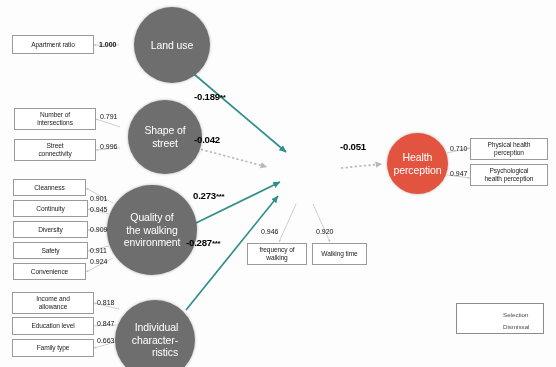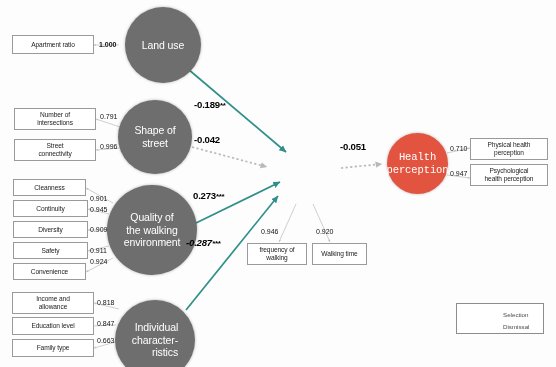--- a/index.html
+++ b/index.html
@@ -64,21 +64,20 @@
     background: #6e6e6e;
     box-shadow: 0 0 3px rgba(0,0,0,0.30);
   }
   .latent.teal {
     background: #1a7f7f;
     box-shadow: 0 0 3px rgba(0,0,0,0.28);
   }
   .latent.red {
     background: #e2543f;
     box-shadow: 0 0 3px rgba(0,0,0,0.28);
-    font-family: Liberation Mono, monospace;
   }
 
   
   .loading {
     position: absolute;
     font-size: 7px;
     color: #121212;
     white-space: nowrap;
     z-index: 7;
   }
@@ -174,25 +173,25 @@
     <path d="M 196 223 L 280 182" stroke="#2f8f8a" stroke-width="1.7" fill="none" marker-end="url(#ah-teal)"></path>
 
     <path d="M 186 310 L 278 196" stroke="#2f8f8a" stroke-width="1.7" fill="none" marker-end="url(#ah-teal)"></path>
 
     <path d="M 341 168 L 382 164" stroke="#b9b9b9" stroke-width="1.7" fill="none" stroke-dasharray="2.2 2.4" marker-end="url(#ah-gray)"></path>
 
     <path d="M 462 312 L 492 312" stroke="#7a7a7a" stroke-width="1.3" fill="none" marker-end="url(#ah-leg-dark)"></path>
     <path d="M 462 324 L 492 324" stroke="#9e9e9e" stroke-width="1.3" fill="none" stroke-dasharray="1.8 1.6" marker-end="url(#ah-leg-light)"></path>
   </svg>
 
-  <div class="latent gray" style="left:125px; top:7px; width:76px; height:76px;align-items:center;">
+  <div class="latent gray" style="left:134px; top:7px; width:76px; height:76px;align-items:center;">
     <span style="white-space:pre-line;">Land use</span>
   </div>
 
-  <div class="latent gray" style="left:118px; top:100px; width:74px; height:74px;">
+  <div class="latent gray" style="left:128px; top:100px; width:74px; height:74px;">
     <span style="white-space:pre-line;">Shape of
 street</span>
   </div>
 
   <div class="latent gray" style="left:107px; top:185px; width:90px; height:90px;">
     <span style="white-space:pre-line;">Quality of
 the walking
 environment</span>
   </div>
 
@@ -297,33 +296,33 @@
   <div class="loading" style="left:97px; top:337px;">0.663</div>
 
   <div class="loading" style="left:261px; top:228px;">0.946</div>
 
   <div class="loading" style="left:316px; top:228px;">0.920</div>
 
   <div class="loading" style="left:450px; top:145px;">0.710</div>
 
   <div class="loading" style="left:450px; top:170px;">0.947</div>
 
-  <div class="coef" style="left:194px; top:91px;margin-top:8px;">
+  <div class="coef" style="left:194px; top:91px;">
     <span>-0.189</span><span class="stars">**</span>
   </div>
 
   <div class="coef" style="left:194px; top:134px;">
     <span>-0.042</span><span class="stars"></span>
   </div>
 
   <div class="coef" style="left:193px; top:190px;">
     <span>0.273</span><span class="stars">***</span>
   </div>
 
-  <div class="coef" style="left:186px; top:237px;font-style:italic;">
+  <div class="coef" style="left:186px; top:237px;">
     <span>-0.287</span><span class="stars">***</span>
   </div>
 
   <div class="coef" style="left:340px; top:141px;">
     <span>-0.051</span><span class="stars"></span>
   </div>
 
   <div id="legend">
     <div class="legend-label" style="top:7px;">Selection</div>
     <div class="legend-label" style="top:19px;">Dismissal</div>

